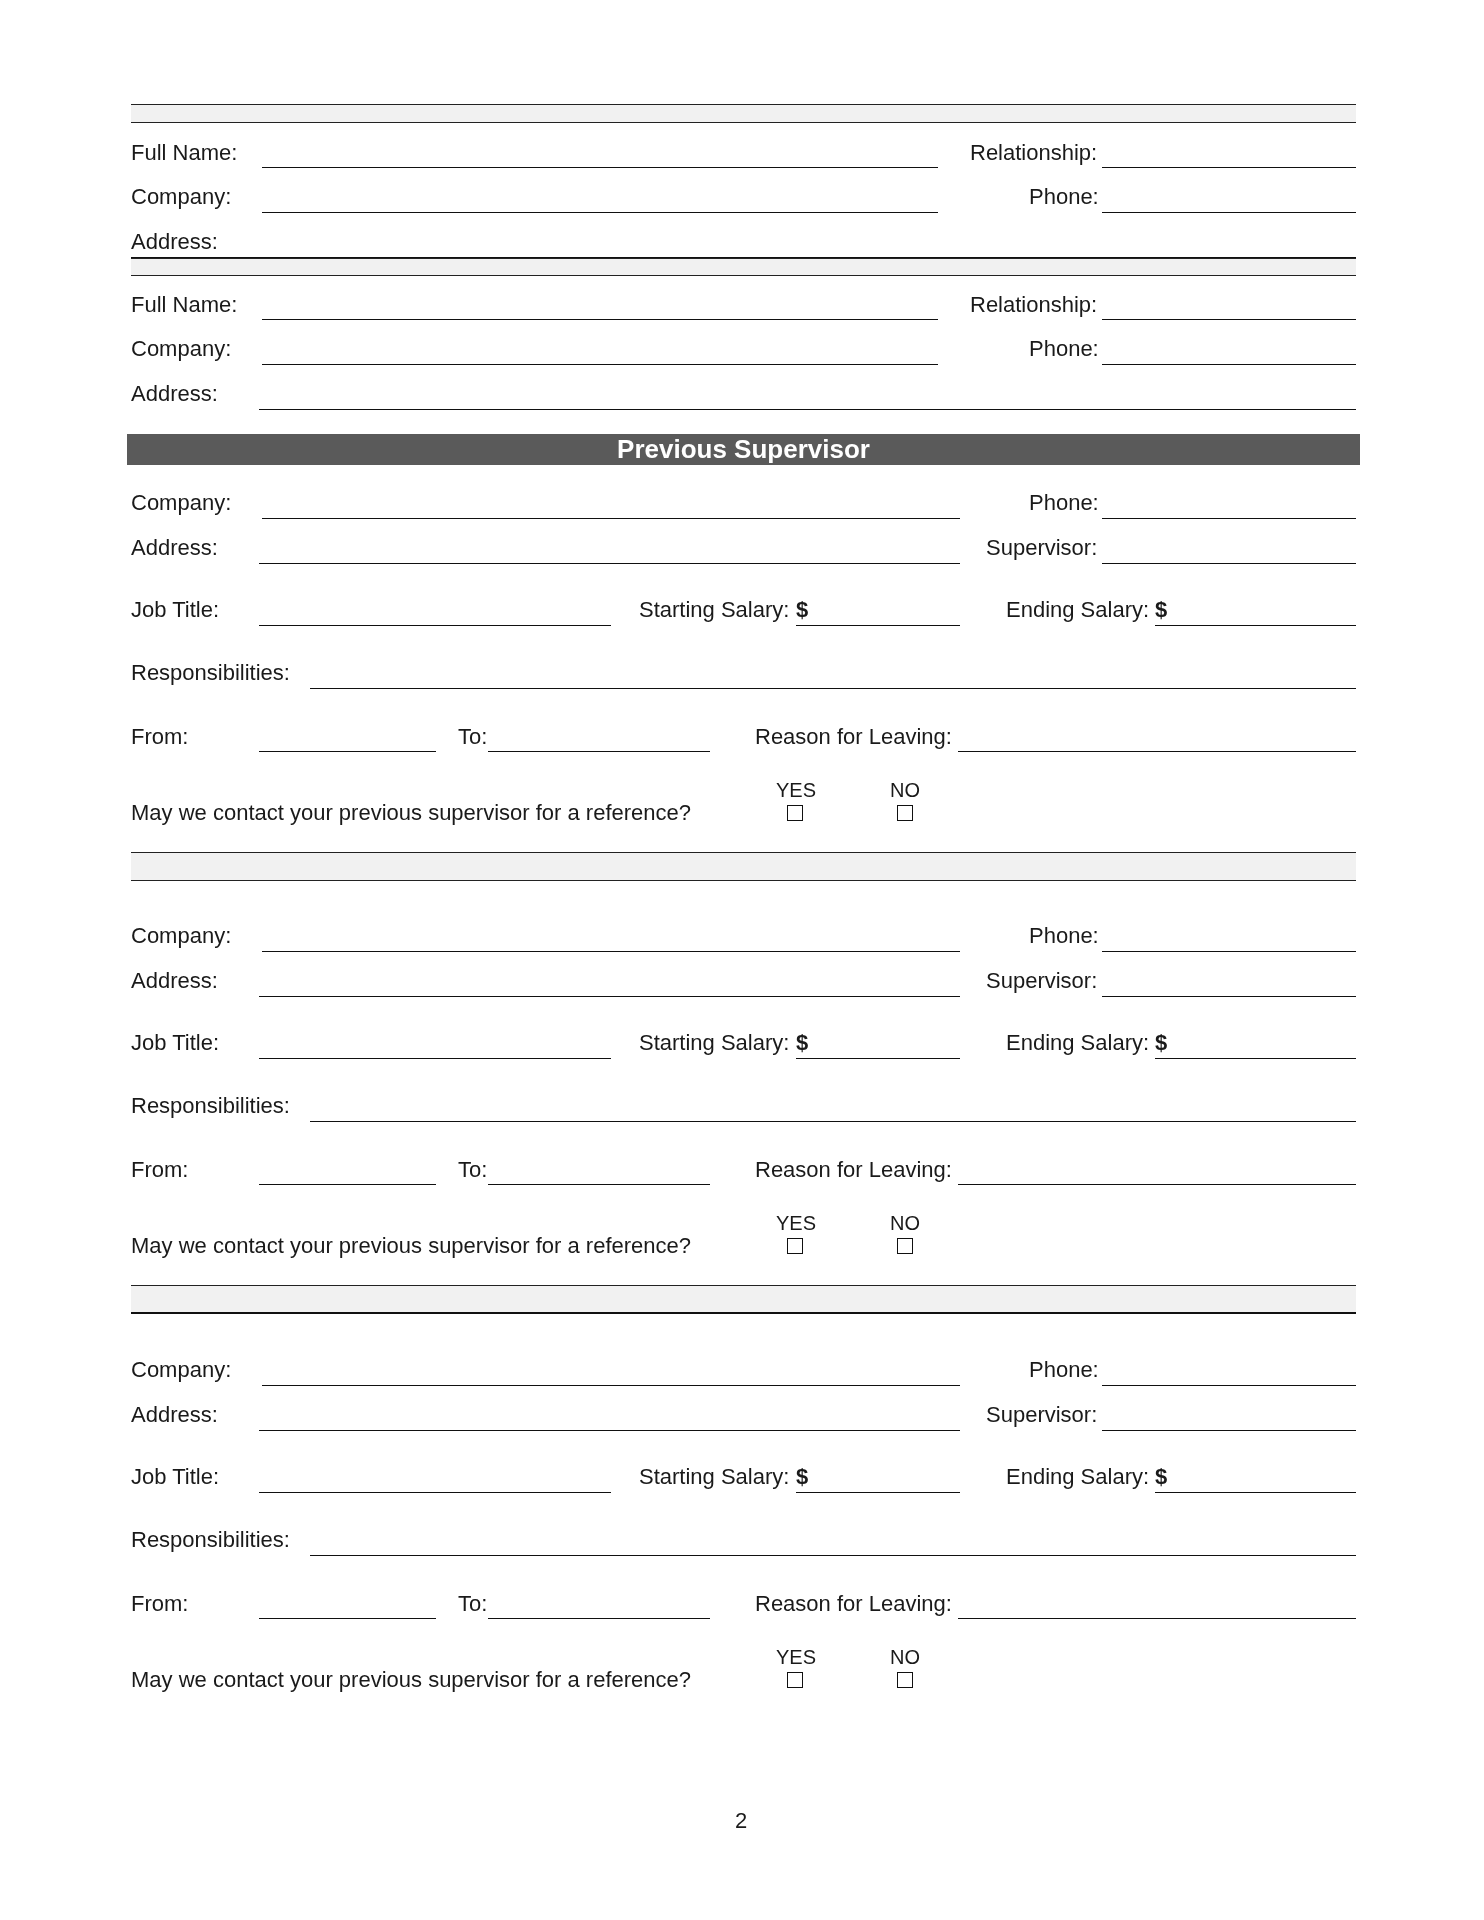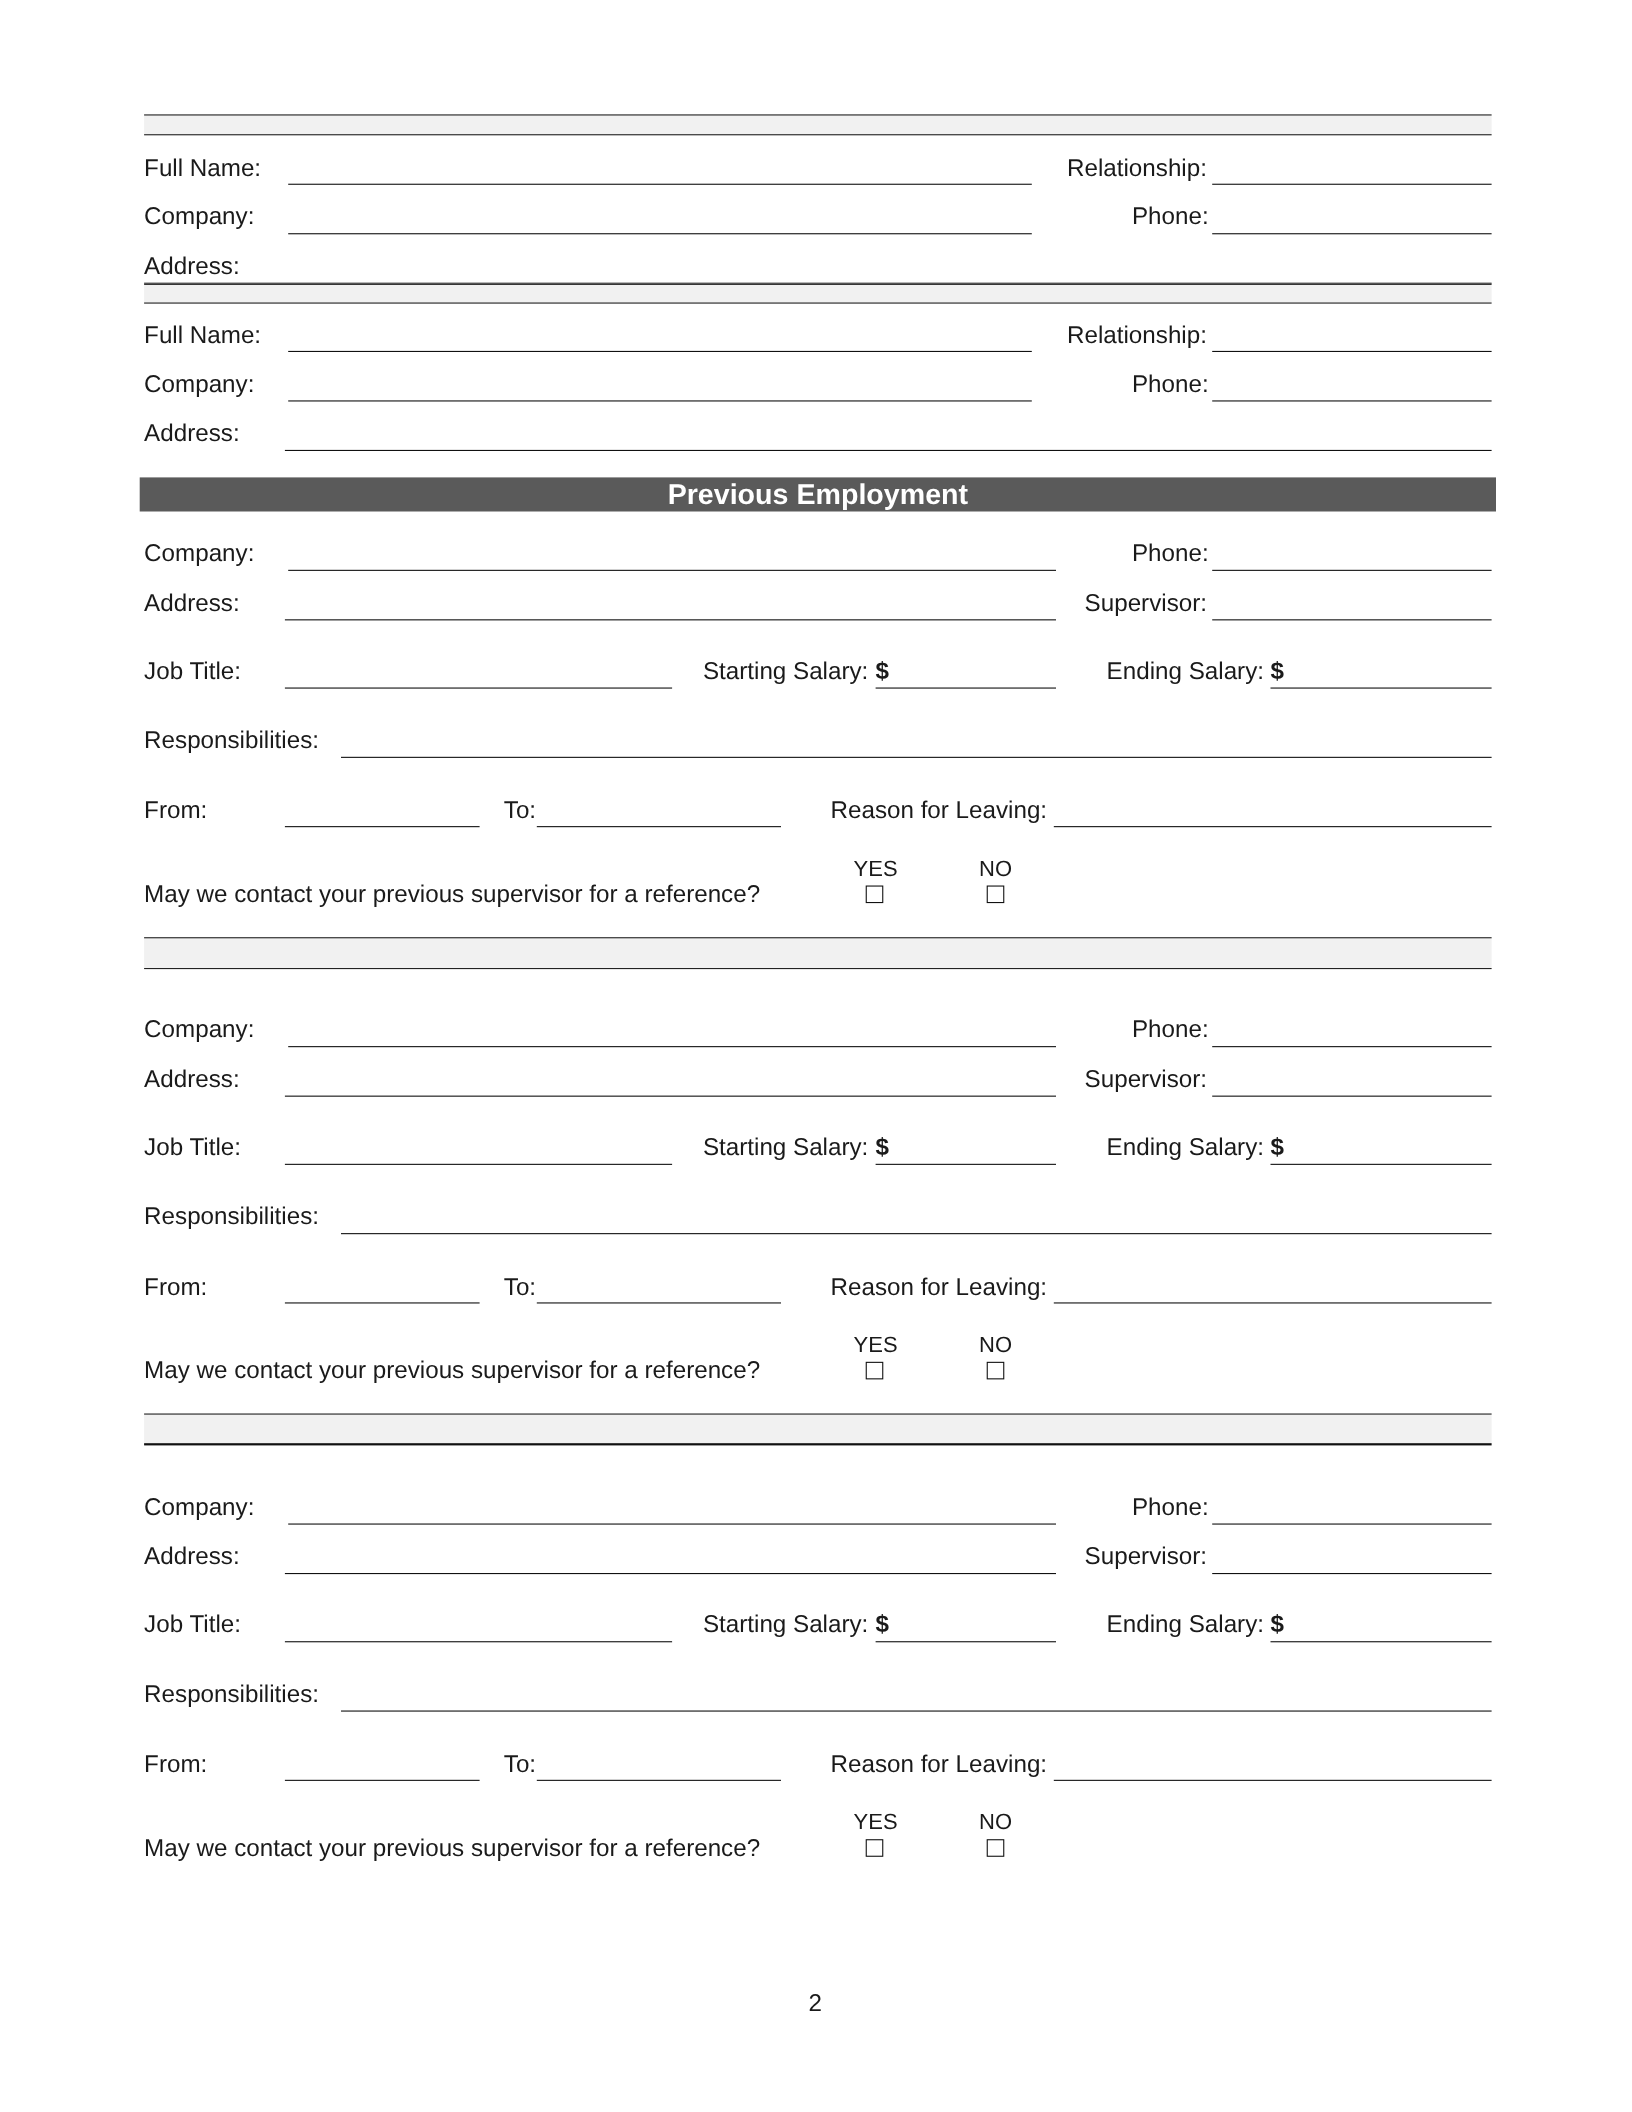--- a/index.html
+++ b/index.html
@@ -46,21 +46,21 @@
     <span class="lbl" style="left: 131px; top: 292px;">Full Name:</span>
     <div class="line" style="left: 262px; top: 319px; width: 676px;"></div>
     <span class="lbl" style="left: 970px; top: 292px;">Relationship:</span>
     <div class="line" style="left: 1102px; top: 319px; width: 254px;"></div>
     <span class="lbl" style="left: 131px; top: 336px;">Company:</span>
     <div class="line" style="left: 262px; top: 364px; width: 676px;"></div>
     <span class="lbl" style="left: 1029px; top: 336px;">Phone:</span>
     <div class="line" style="left: 1102px; top: 364px; width: 254px;"></div>
     <span class="lbl" style="left: 131px; top: 381px;">Address:</span>
     <div class="line" style="left: 259px; top: 409px; width: 1097px;"></div>
-    <div class="header-bar">Previous Employment</div>
+    <div class="header-bar">Previous Supervisor</div>
     <span class="lbl" style="left: 131px; top: 490px;">Company:</span>
     <div class="line" style="left: 262px; top: 518px; width: 698px;"></div>
     <span class="lbl" style="left: 1029px; top: 490px;">Phone:</span>
     <div class="line" style="left: 1102px; top: 518px; width: 254px;"></div>
     <span class="lbl" style="left: 131px; top: 535px;">Address:</span>
     <div class="line" style="left: 259px; top: 563px; width: 701px;"></div>
     <span class="lbl" style="left: 986px; top: 535px;">Supervisor:</span>
     <div class="line" style="left: 1102px; top: 563px; width: 254px;"></div>
     <span class="lbl" style="left: 131px; top: 597px;">Job Title:</span>
     <div class="line" style="left: 259px; top: 625px; width: 352px;"></div>

